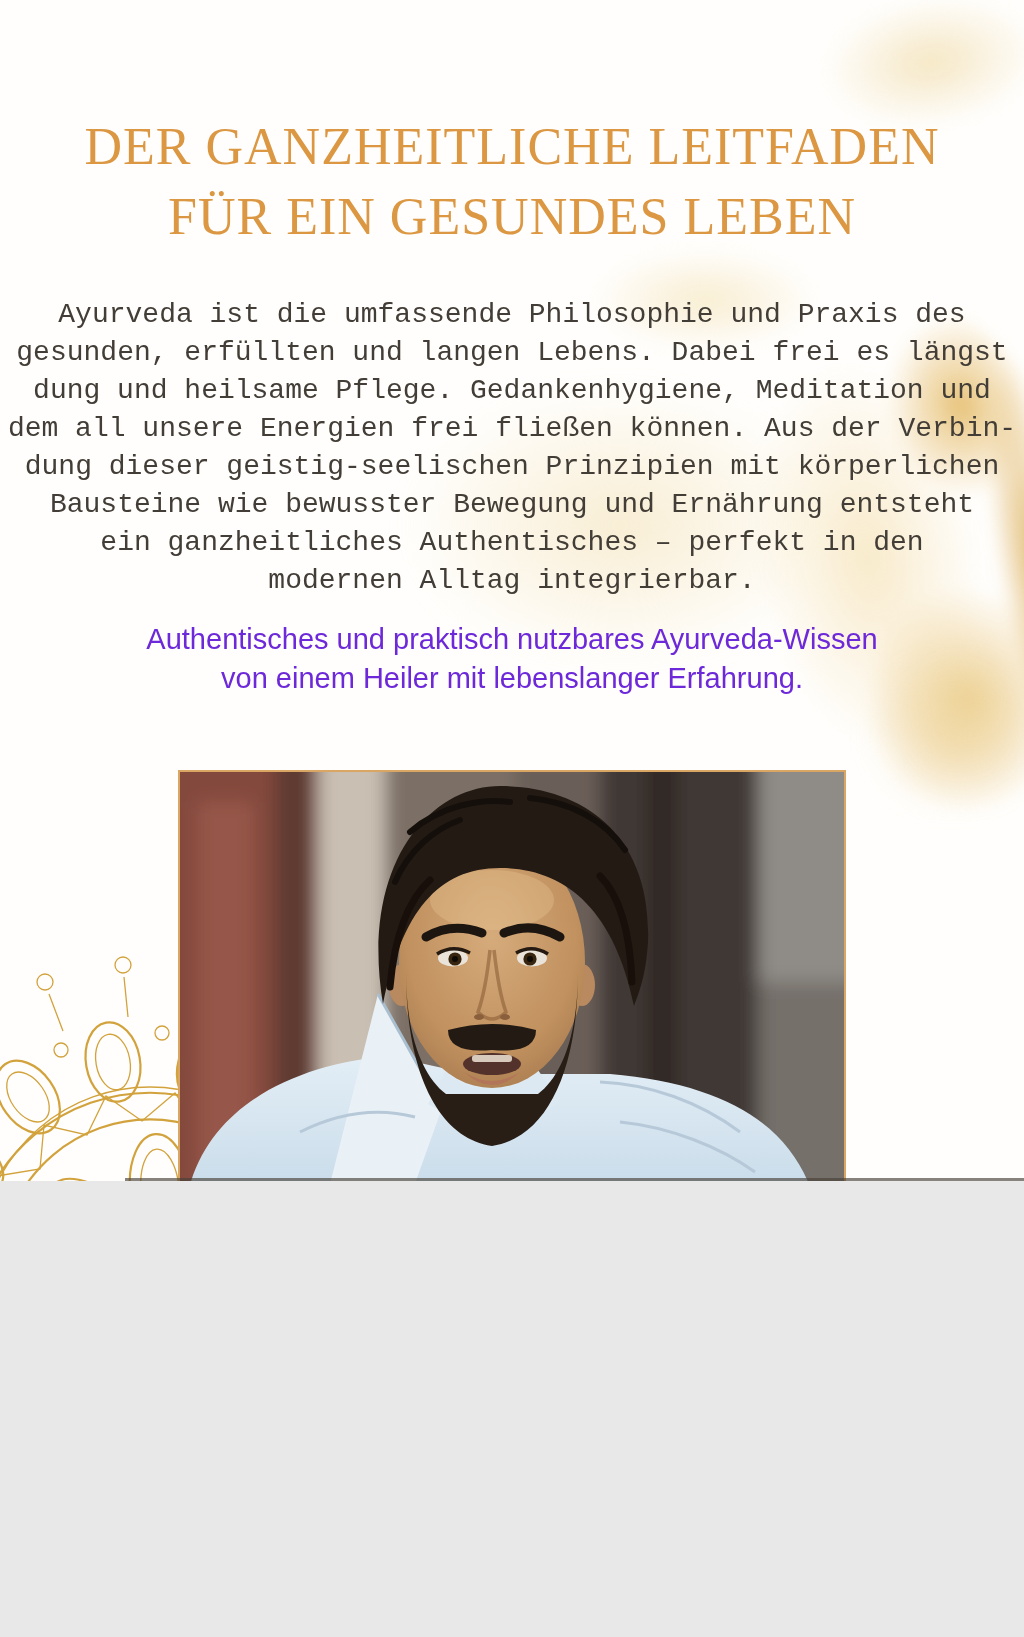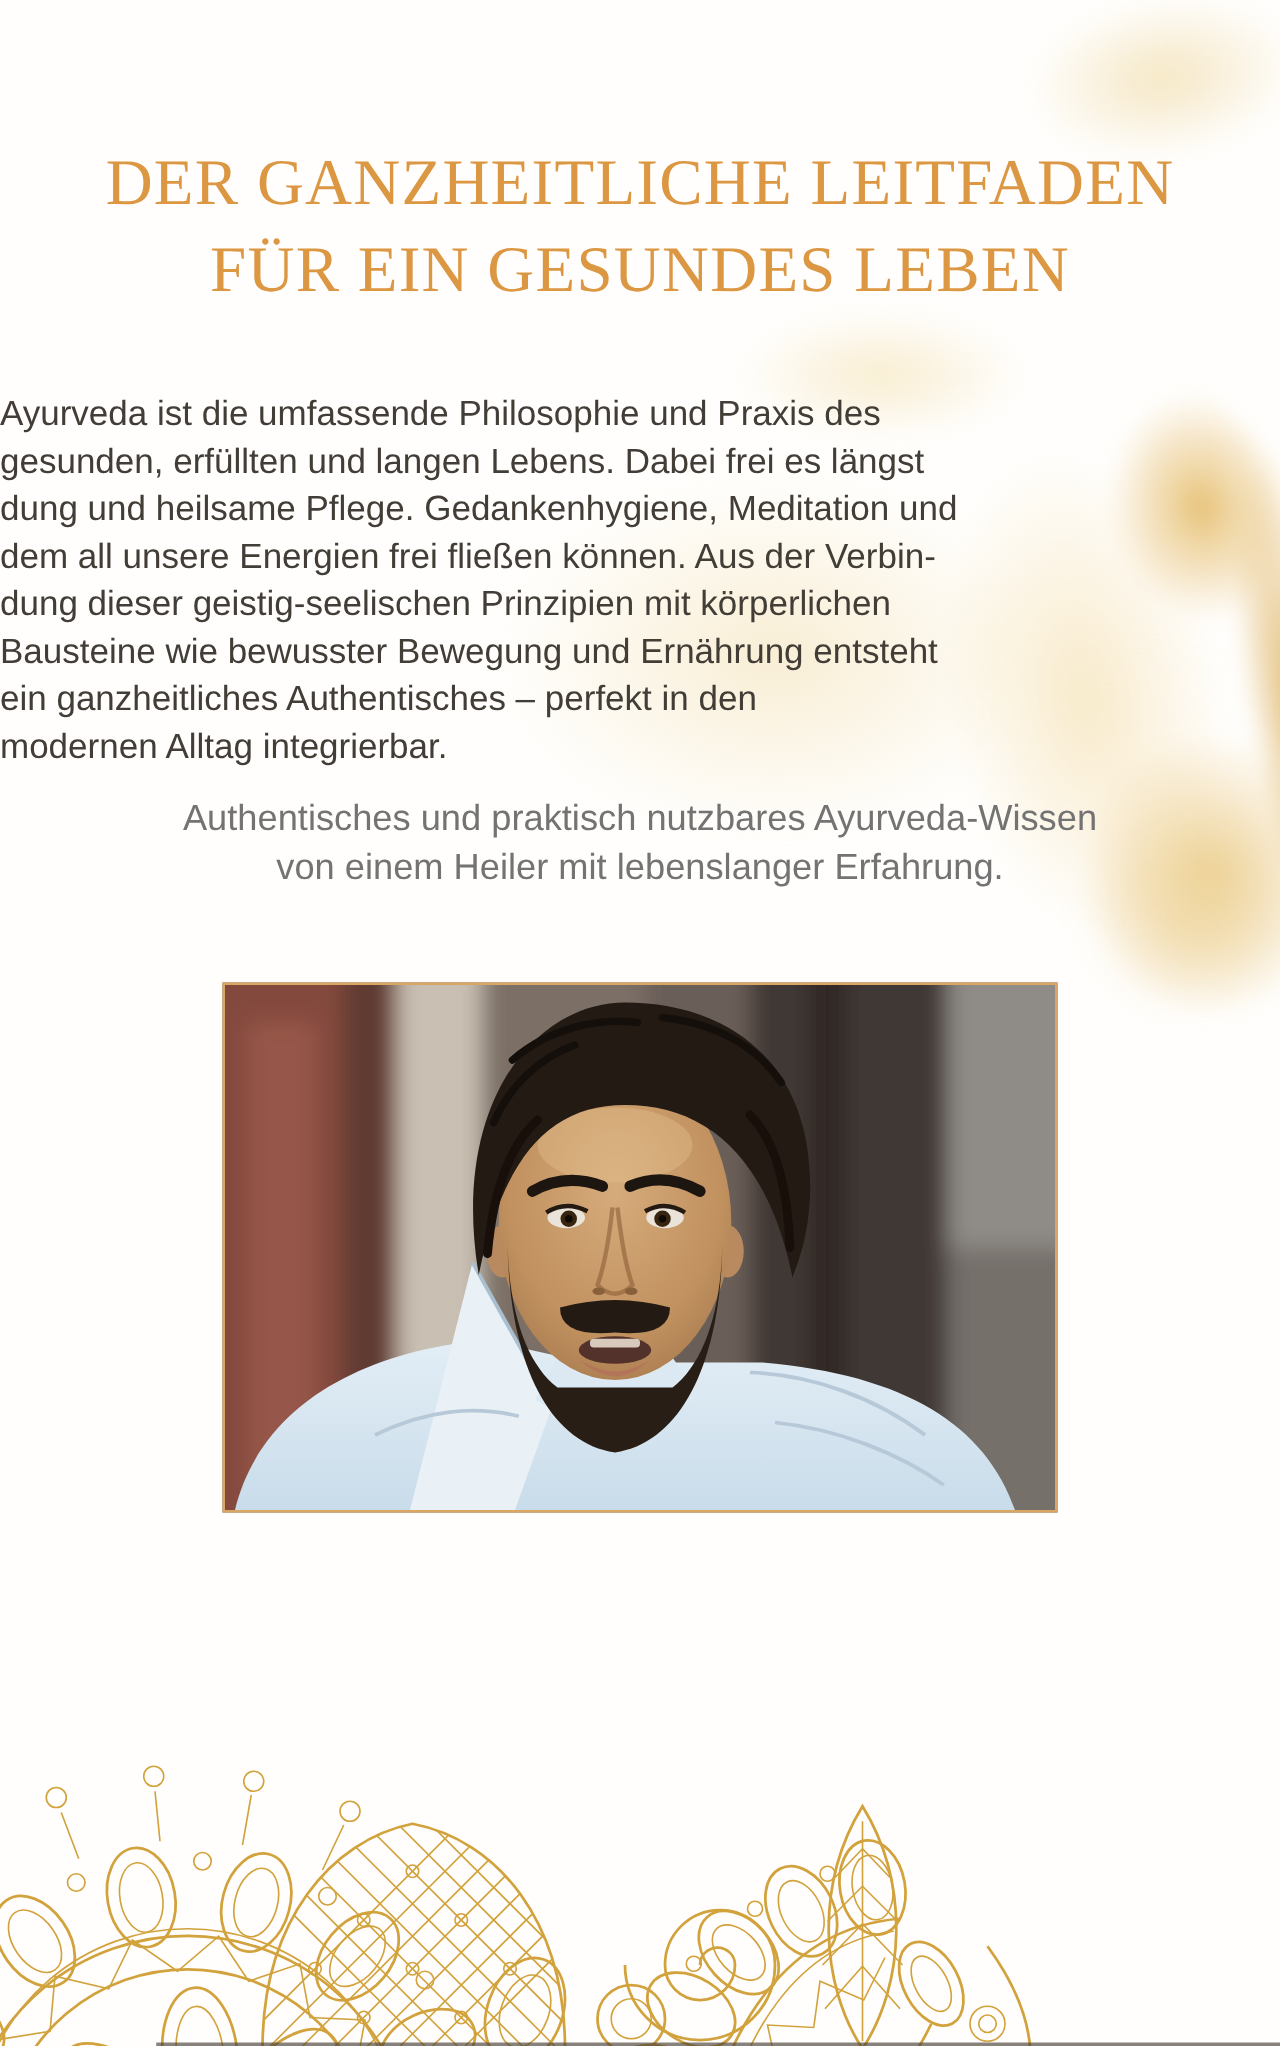--- a/index.html
+++ b/index.html
@@ -1,18 +1,18 @@
 <!DOCTYPE html>
 <html><head>
 <meta charset="utf-8">
 <style>
   html,body{margin:0;padding:0;background:#e8e8e8;}
   .page{
     position:relative;
-    width:1024px;height:1637px;
+    width:1024px;height:1181px;
     margin:0 auto;
     background:#fffefc;
     overflow:hidden;
     font-family:"Liberation Sans", sans-serif;
   }
   
   .wash{position:absolute;pointer-events:none;z-index:0;}
   .wash-corner{
     right:-50px;top:-40px;width:320px;height:190px;
     background:radial-gradient(closest-side at 55% 55%, rgba(240,219,166,.65), rgba(240,219,166,0) 75%);
@@ -50,23 +50,23 @@
     margin-top:112px;
     text-align:center;
     font-family:"Liberation Serif", serif;
     font-size:52px;line-height:70px;
     letter-spacing:1px;
     font-weight:normal;
   }
   
   .bodytext{
     position:relative;z-index:2;
-    margin-top:60px;
-    text-align:left;
-    font-size:28px;line-height:38px;
+    margin-top:44px;
+    text-align:center;
+    font-size:28px;line-height:38px;font-family:Liberation Mono, monospace;
   }
   
   .highlight{
     position:relative;z-index:2;
     margin-top:64px;
     text-align:center;
     font-size:29px;line-height:39px;
   }
   
   .photo-frame{
@@ -112,21 +112,21 @@
     <div>Ayurveda ist die umfassende Philosophie und Praxis des</div>
     <div>gesunden, erfüllten und langen Lebens. Dabei frei es längst</div>
     <div>dung und heilsame Pflege. Gedankenhygiene, Meditation und</div>
     <div>dem all unsere Energien frei fließen können. Aus der Verbin-</div>
     <div>dung dieser geistig-seelischen Prinzipien mit körperlichen</div>
     <div>Bausteine wie bewusster Bewegung und Ernährung entsteht</div>
     <div>ein ganzheitliches Authentisches – perfekt in den</div>
     <div>modernen Alltag integrierbar.</div>
   </div>
 
-  <div class="highlight" style="color:#737373;margin-top:20px;">
+  <div class="highlight" style="color:#6d28d9;margin-top:20px;">
     <div>Authentisches und praktisch nutzbares Ayurveda-Wissen</div>
     <div>von einem Heiler mit lebenslanger Erfahrung.</div>
   </div>
 
   <div class="photo-frame" role="img" aria-label="Porträtfoto eines Mannes mit dunklem Haar und Bart in hellblauem Hemd">
     <svg width="664" height="420" viewBox="0 0 664 420">
       <defs>
         <filter id="bb" x="-20%" y="-20%" width="140%" height="140%">
           <feGaussianBlur stdDeviation="9"></feGaussianBlur>
         </filter>

